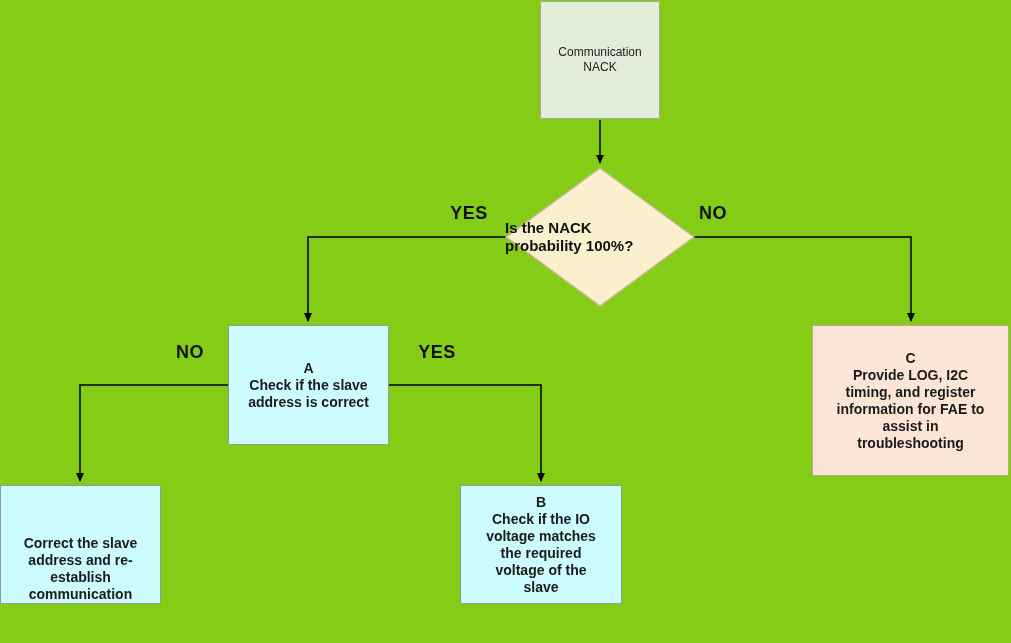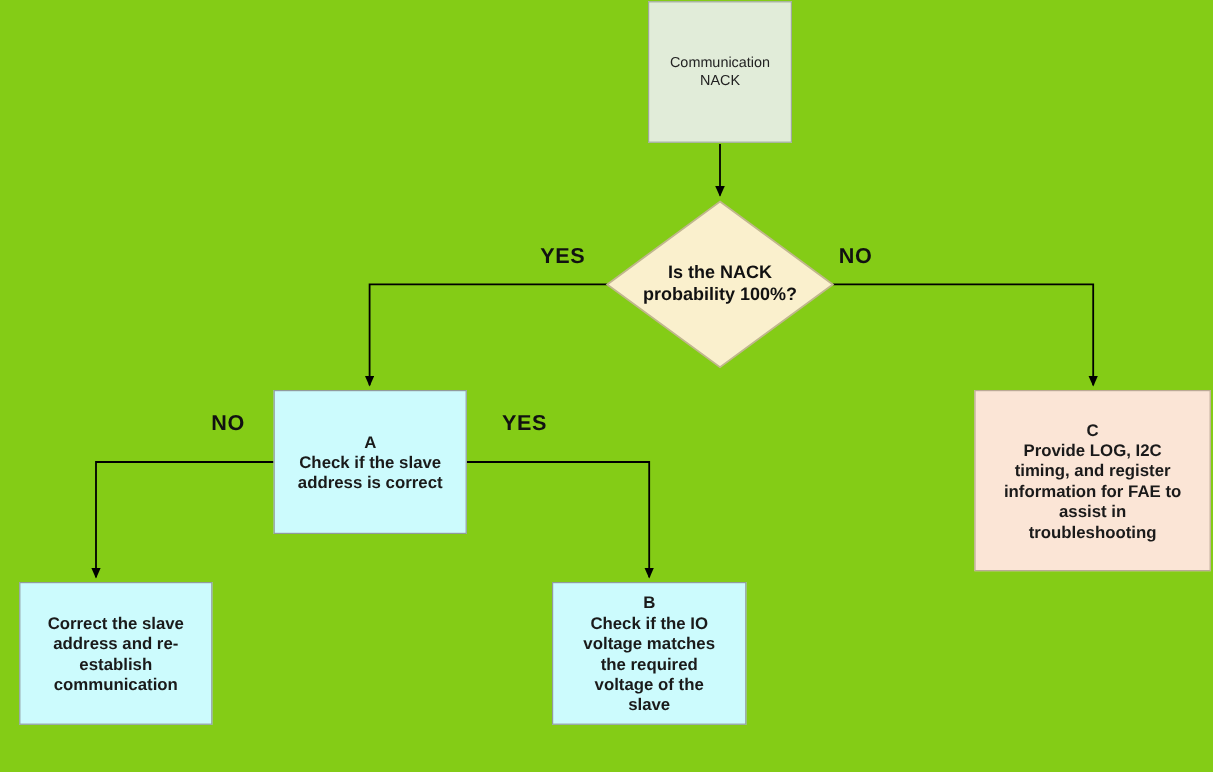--- a/index.html
+++ b/index.html
@@ -24,21 +24,20 @@
     font-weight: bold;
     font-size: 14px;
     line-height: 17px;
     z-index: 2;
   }
   .node .txt { white-space: pre-line; }
   .start-node { font-weight: normal; font-size: 12px; line-height: 15px; color: #222222; }
   .diamond-text {
     position: absolute;
     left: 505px; top: 219px; width: 190px;
-    text-align: center;
     font-weight: bold;
     font-size: 15px;
     line-height: 18px;
     color: #111111;
     white-space: pre-line;
     z-index: 2;
   }
   .edge-label {
     position: absolute;
     font-weight: bold;
@@ -82,21 +81,21 @@
 
   <div class="diamond-text">Is the NACK
 probability 100%?</div>
 
   <div class="node" style="left: 228px; top: 325px; width: 161px; height: 120px; background-color: rgb(204, 251, 253); border-color: rgb(145, 155, 157);">
     <span class="txt">A
 Check if the slave
 address is correct</span>
   </div>
 
-  <div class="node" style="left: 16px; top: 485px; width: 161px; height: 119px; background-color: rgb(204, 251, 253); border-color: rgb(145, 155, 157);">
+  <div class="node" style="left: 0px; top: 485px; width: 161px; height: 119px; background-color: rgb(204, 251, 253); border-color: rgb(145, 155, 157); align-items: flex-end;">
     <span class="txt">Correct the slave
 address and re-
 establish
 communication</span>
   </div>
 
   <div class="node" style="left: 460px; top: 485px; width: 162px; height: 119px; background-color: rgb(204, 251, 253); border-color: rgb(145, 155, 157);">
     <span class="txt">B
 Check if the IO
 voltage matches

